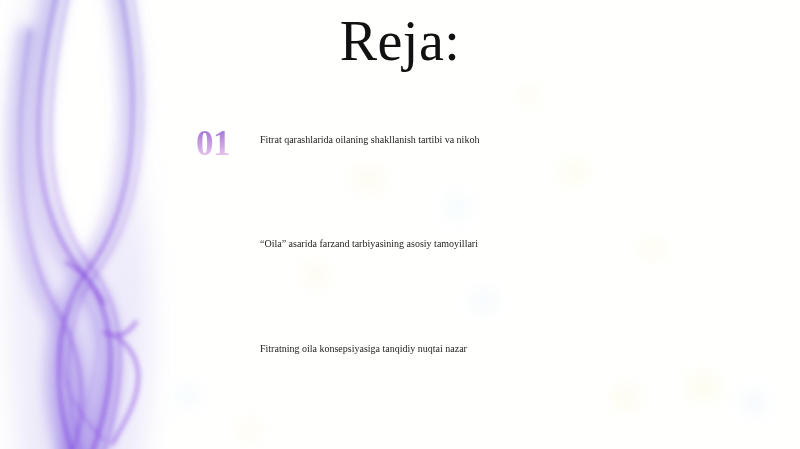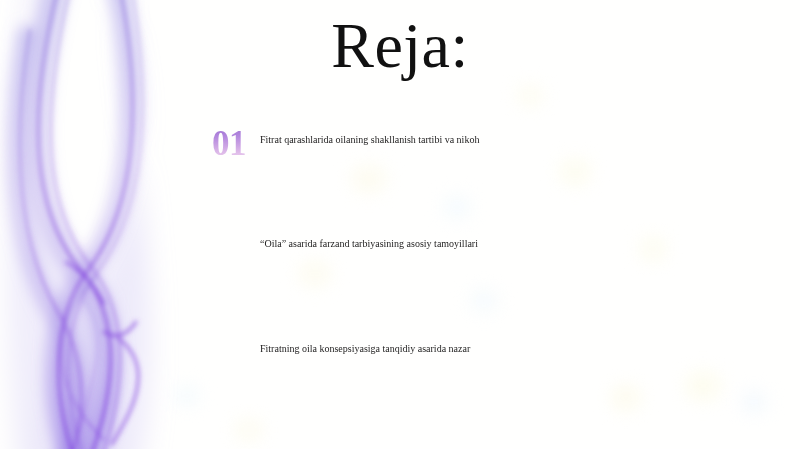--- a/index.html
+++ b/index.html
@@ -32,21 +32,21 @@
     height:449px;
     pointer-events:none;
   }
 
   
   #title{
     position:absolute;
     left:0; right:0;
     top:11px;
     text-align:center;
-    font-size:64px;
+    font-size:56px;
     line-height:1.08;
     font-weight:400;
     color:#111111;
     letter-spacing:0.5px;
   }
 
   
   #list{
     position:absolute;
     left:196px;
@@ -66,21 +66,20 @@
     top:8px;
     width:52px;
     font-size:35px;
     font-weight:700;
     line-height:1;
     letter-spacing:-0.5px;
     background:linear-gradient(178deg,#9b6fd0 0%,#b286dd 28%,#cda5e4 56%,#e2c0ea 78%,#eed4ef 100%);
     -webkit-background-clip:text;
     background-clip:text;
     color:transparent;
-    margin-left:16px;
     -webkit-text-fill-color:transparent;
   }
   .row-text{
     position:absolute;
     left:64px;
     top:15px;
     font-size:10px;
     line-height:1.35;
     color:#1d1c1c;
     white-space:nowrap;
@@ -170,17 +169,17 @@
     <div class="row">
       <div class="num">01</div>
       <div class="row-text">Fitrat qarashlarida oilaning shakllanish tartibi va nikoh</div>
     </div>
 
     <div class="row">
       <div class="row-text">“Oila” asarida farzand tarbiyasining asosiy tamoyillari</div>
     </div>
 
     <div class="row">
-      <div class="row-text">Fitratning oila konsepsiyasiga tanqidiy asarida nazar</div>
+      <div class="row-text">Fitratning oila konsepsiyasiga tanqidiy nuqtai nazar</div>
     </div>
 
   </div>
 </div>
 
 </body></html>

